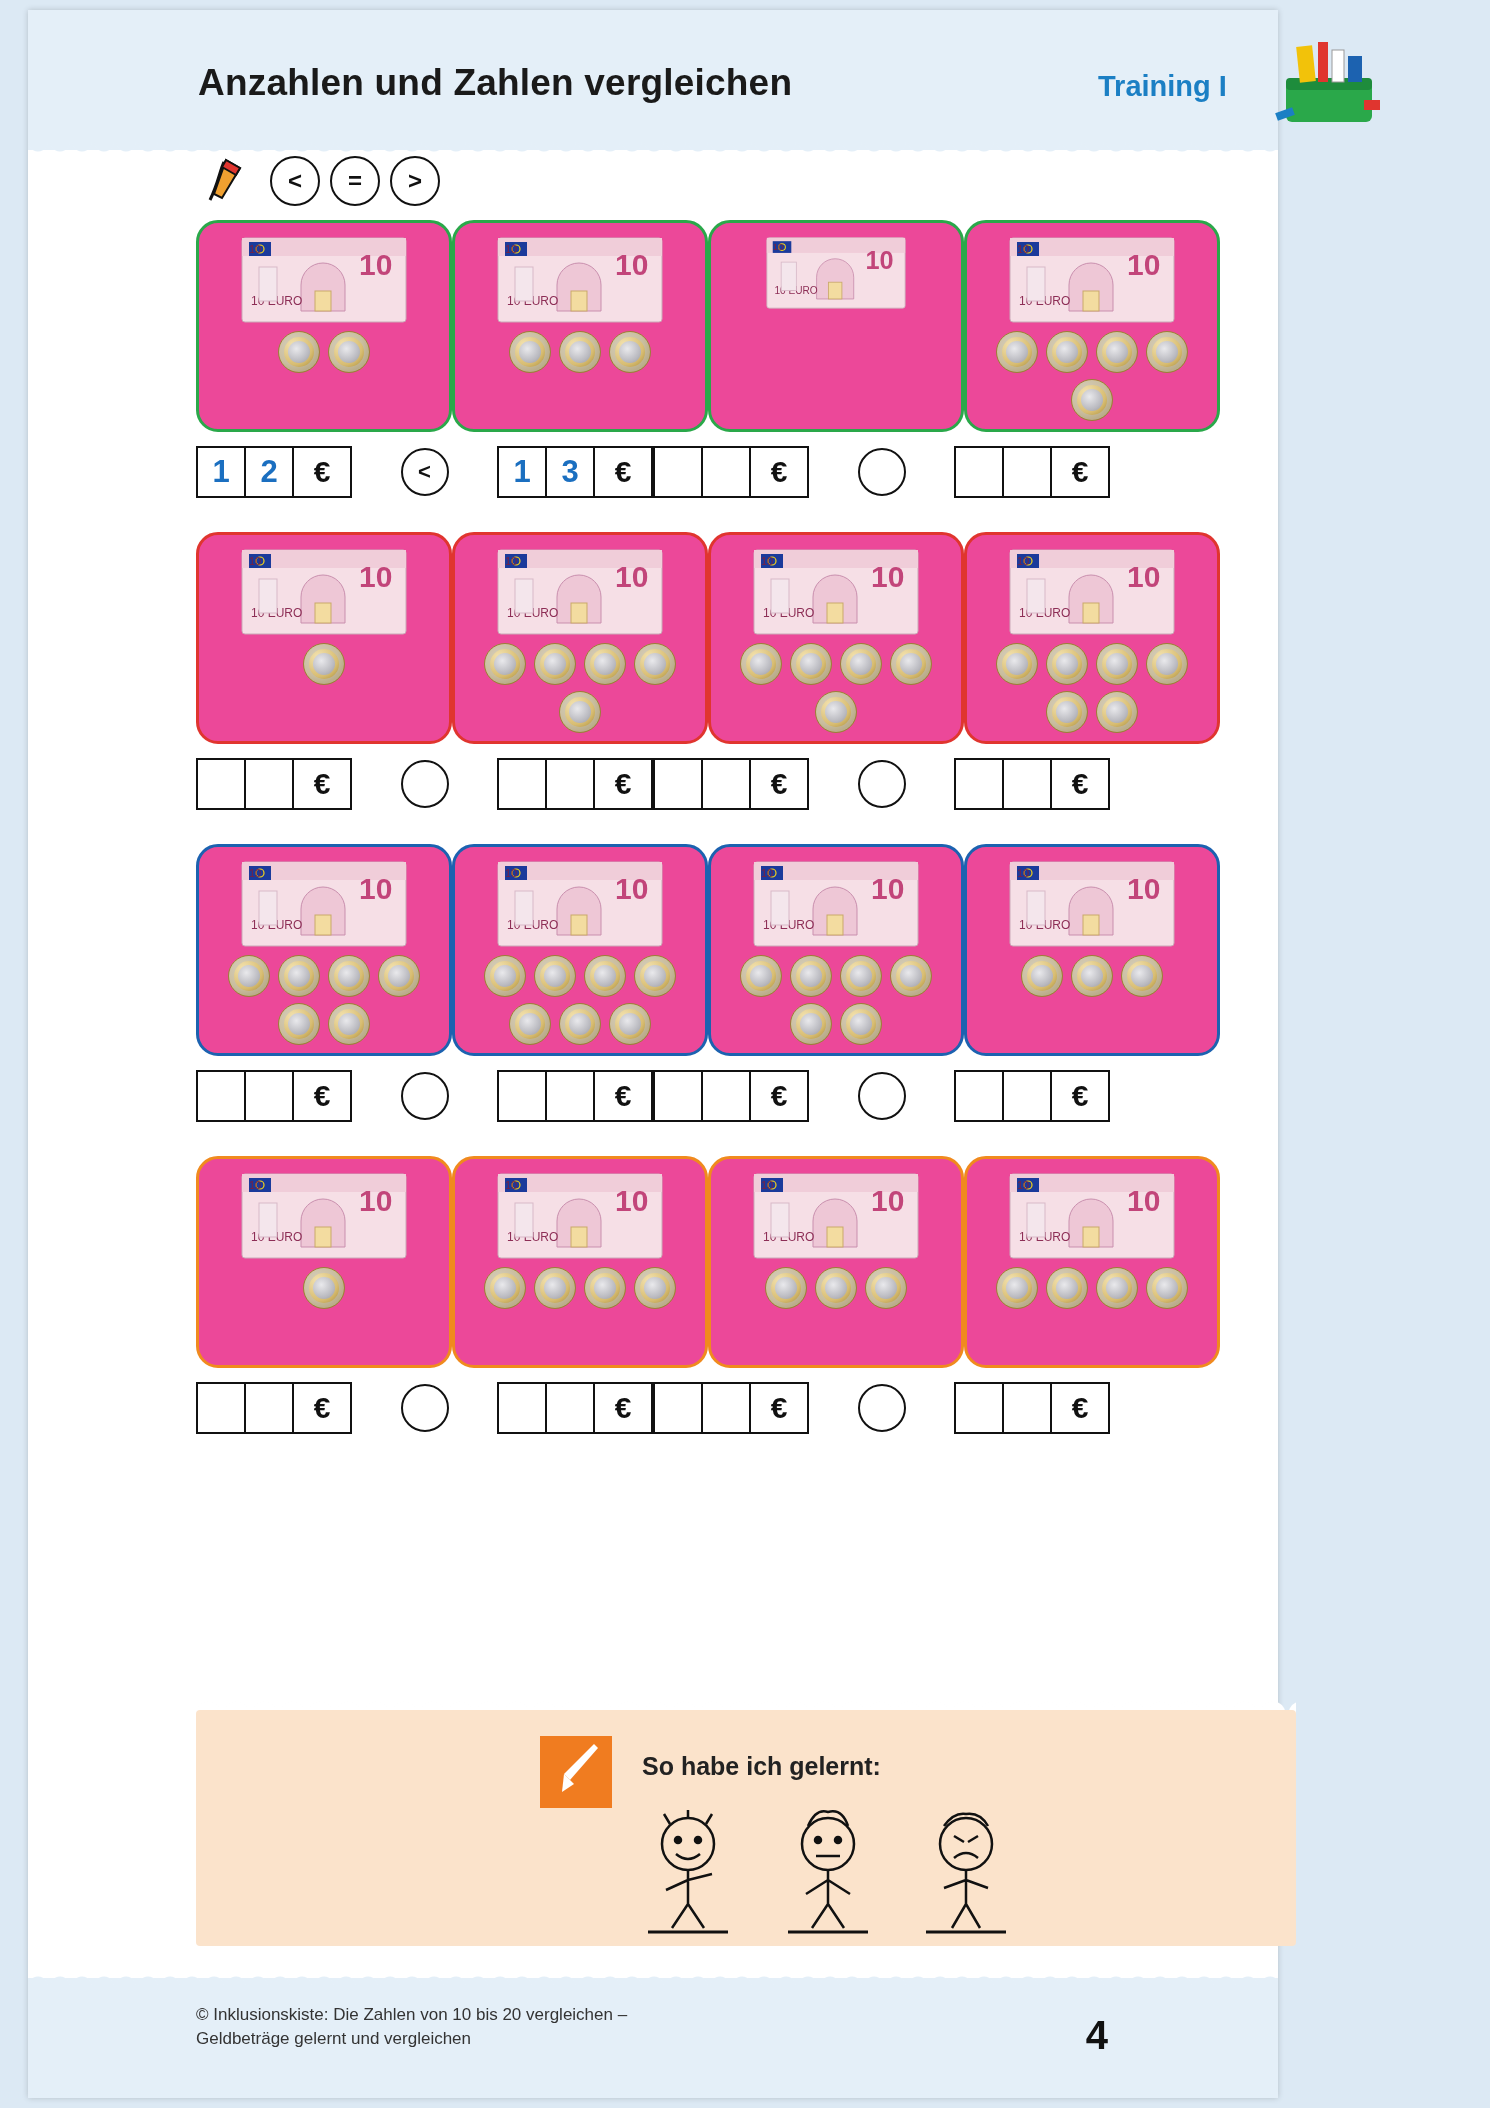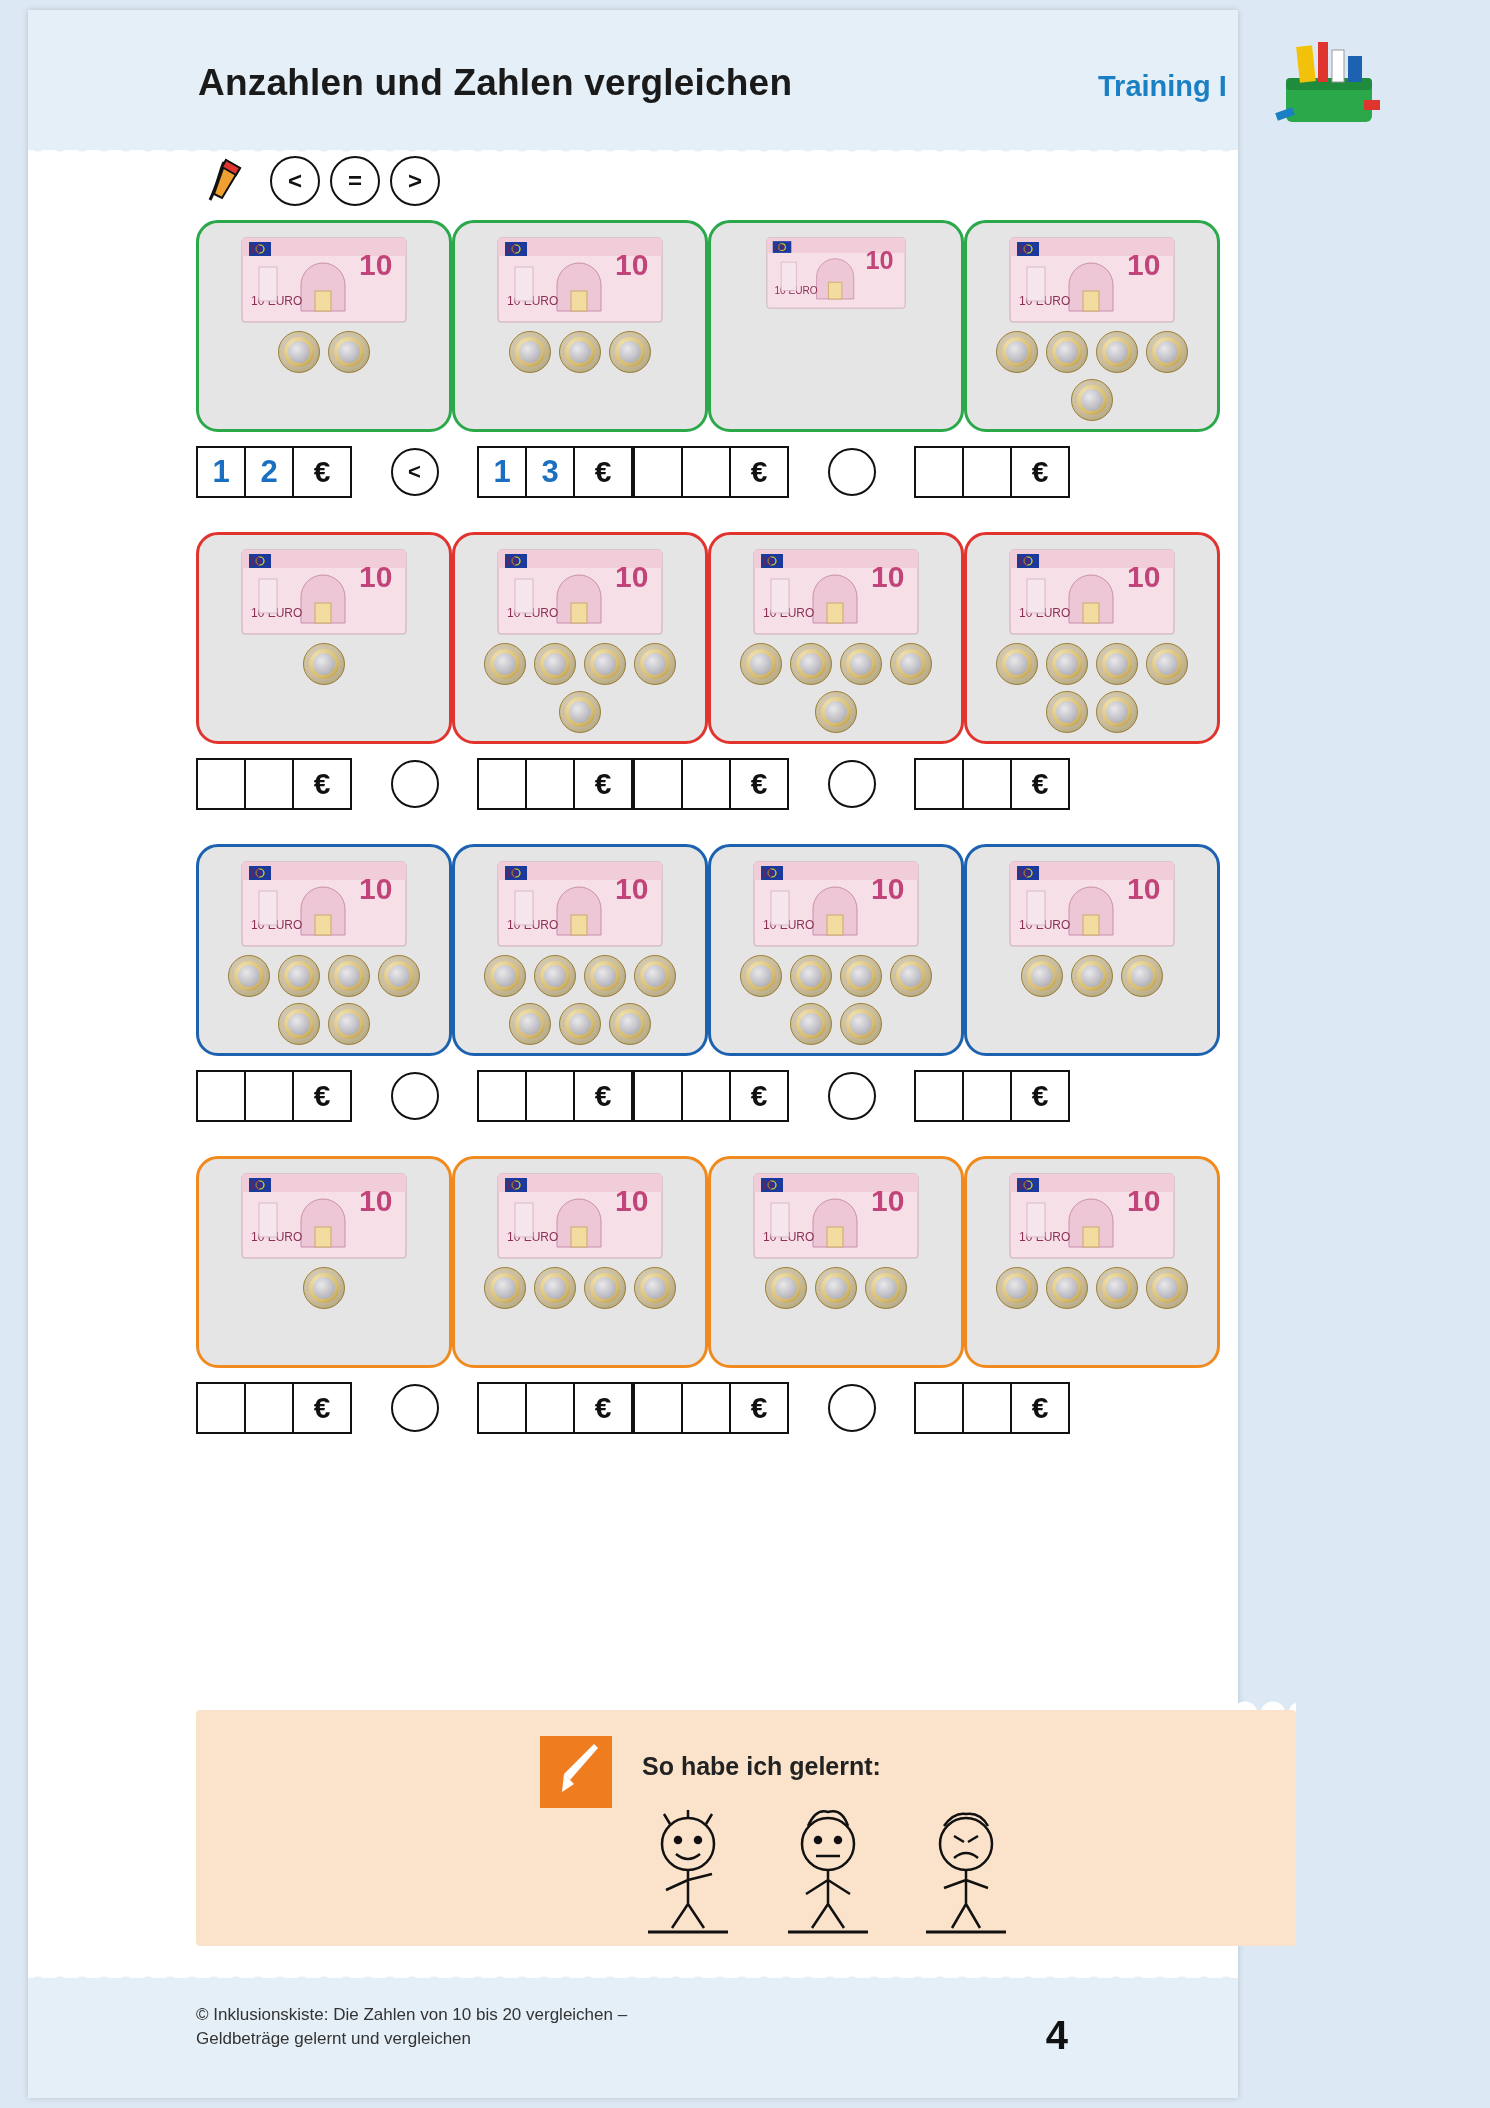--- a/index.html
+++ b/index.html
@@ -9,20 +9,21 @@
     font-family:"Liberation Sans", sans-serif;
     position:relative;
     overflow:hidden;
   }
   .page{
     position:absolute;
     left:28px;top:10px;
     width:1210px;height:2088px;
     background:#ffffff;
     box-shadow:0 0 6px rgba(0,0,0,.18);
+    padding-left:40px;
   }
   
   .header-band{
     position:absolute;left:0;top:0;width:100%;height:140px;
     background:#e4eff8;
   }
   .header-band:after{
     content:"";position:absolute;left:0;bottom:-8px;width:100%;height:16px;
     background:
       radial-gradient(circle at 10px 0, #e4eff8 9px, transparent 10px) repeat-x;
@@ -81,21 +82,21 @@
   }
   .pair{
     width:528px;
     display:flex;
     justify-content:space-between;
   }
   .card{
     width:256px;height:212px;
     border:3px solid #2aa84a;
     border-radius:22px;
-    background:#e5e5e5;
+    background:#ec4899;
     position:relative;
     box-sizing:border-box;
   }
   .card.green{border-color:#2aa84a;}
   .card.red{border-color:#e0352f;}
   .card.blue{border-color:#1c62b0;}
   .card.orange{border-color:#f08a1e;}
 
   .note{
     position:absolute;

